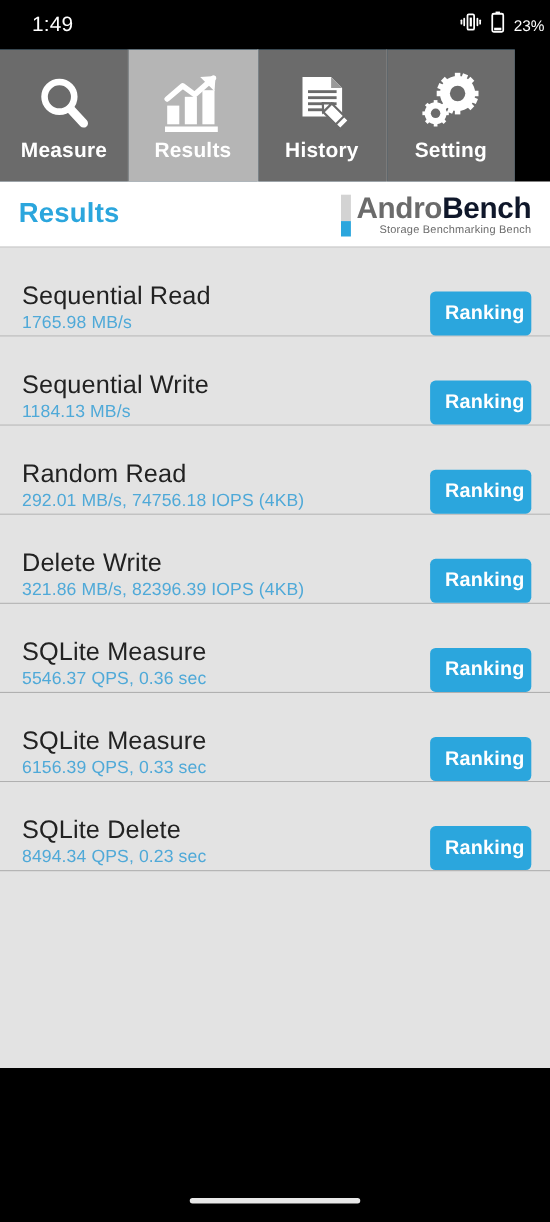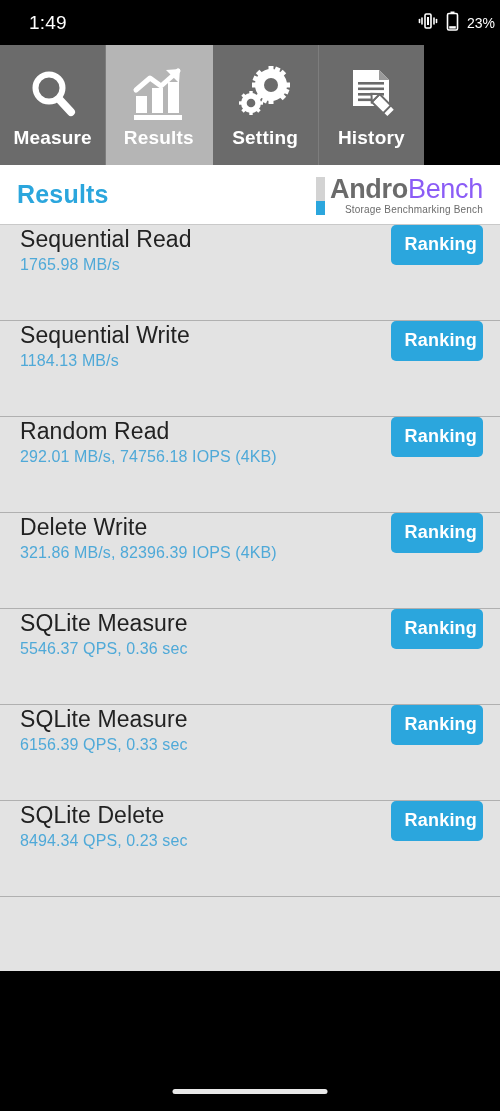--- a/index.html
+++ b/index.html
@@ -31,21 +31,21 @@
   }
   .status-right {
     margin-left: auto;
     display: flex; align-items: center; gap: 8px;
   }
   .status-battery-pct { font-size: 14px; }
 
   
   .tabbar {
     position: absolute; top: 45px; left: 0;
-    width: 424px; height: 120px;
+    width: 468px; height: 120px;
     display: flex;
     background: #0c4a6e;
   }
   .tab {
     flex: 1 1 0;
     display: flex; flex-direction: column;
     align-items: center; justify-content: flex-start;
     padding-top: 18px;
     background: #6b6b6b;
     border-right: 1px solid #7d7d7d;
@@ -93,39 +93,39 @@
   .logo-bar .top { flex: 0 0 24px; background: #d3d3d3; }
   .logo-bar .bot { flex: 1 1 auto; background: #2ba6dd; }
   .logo-text { display: flex; flex-direction: column; }
   .logo-wordmark {
     font-size: 27px;
     font-weight: bold;
     line-height: 28px;
     letter-spacing: -0.3px;
   }
   .logo-andro { color: #6b6b6b; }
-  .logo-bench { color: #8b5cf6; font-weight: normal; }
+  .logo-bench { color: #0f172a; font-weight: bold; }
   .logo-tagline {
     font-size: 10px;
     color: #6b6b6b;
     text-align: right;
     letter-spacing: 0.2px;
     margin-top: 1px;
   }
 
   
   .content {
     position: absolute; top: 225px; left: 0;
     width: 500px; height: 746px;
     background: #e3e3e3;
   }
   .result-row {
     position: relative;
-    height: 96px;
-    display: flex; align-items: flex-start;
+    height: 81px;
+    display: flex; align-items: flex-end;
     padding: 0 17px 0 20px;
     border-bottom: 1px solid #b0b0b0;
     background: #e3e3e3;
   }
   .result-texts { display: flex; flex-direction: column; justify-content: center; }
   .result-name {
     font-size: 23px;
     color: #222222;
     line-height: 28px;
     letter-spacing: 0.1px;
@@ -212,20 +212,39 @@
         <svg width="58" height="56" viewBox="0 0 58 56">
           <rect x="6" y="30" width="11" height="17" fill="#ffffff"></rect>
           <rect x="22" y="22" width="11" height="25" fill="#ffffff"></rect>
           <rect x="38" y="16" width="11" height="31" fill="#ffffff"></rect>
           <rect x="4" y="49" width="48" height="5" fill="#ffffff"></rect>
           <path d="M6 24 L20 12 L31 20 L48 5" fill="none" stroke="#ffffff" stroke-width="5" stroke-linejoin="round" stroke-linecap="round"></path>
           <path d="M36 4 L50 3 L49 17 Z" fill="#ffffff"></path>
         </svg>
       </span>
       <span class="tab-label">Results</span>
+    </div>
+
+    <div class="tab">
+      <span class="tab-icon">
+        <svg width="56" height="56" viewBox="0 0 56 56">
+          <path d="M10 4 H36 L46 14 V40 H10 Z" fill="#ffffff"></path>
+          <path d="M36 4 L36 14 L46 14 Z" fill="#9a9a9a"></path>
+          <rect x="15" y="16" width="26" height="2.6" fill="#6b6b6b"></rect>
+          <rect x="15" y="21.5" width="26" height="2.6" fill="#6b6b6b"></rect>
+          <rect x="15" y="27" width="26" height="2.6" fill="#6b6b6b"></rect>
+          <rect x="15" y="32.5" width="20" height="2.6" fill="#6b6b6b"></rect>
+          <g transform="rotate(45 38 38)">
+            <rect x="30" y="32" width="22" height="11" fill="#ffffff" stroke="#6b6b6b" stroke-width="2"></rect>
+            <path d="M30 32 L24 37.5 L30 43 Z" fill="#ffffff" stroke="#6b6b6b" stroke-width="2"></path>
+            <rect x="46" y="32" width="6" height="11" fill="#ffffff" stroke="#6b6b6b" stroke-width="2"></rect>
+          </g>
+        </svg>
+      </span>
+      <span class="tab-label">History</span>
     </div>
 
     <div class="tab">
       <span class="tab-icon">
         <svg width="58" height="56" viewBox="0 0 58 56">
           <g fill="#ffffff">
             <circle cx="35" cy="19" r="16"></circle>
             <g>
               <rect x="32.5" y="0" width="5" height="38"></rect>
               <rect x="16" y="16.5" width="38" height="5"></rect>
@@ -250,39 +269,20 @@
                   <rect x="3" y="35.3" width="24" height="3.4"></rect>
                 </g>
             </g>
           </g>
           <circle cx="15" cy="37" r="4.3" fill="#6b6b6b"></circle>
         </svg>
       </span>
       <span class="tab-label">Setting</span>
     </div>
 
-    <div class="tab">
-      <span class="tab-icon">
-        <svg width="56" height="56" viewBox="0 0 56 56">
-          <path d="M10 4 H36 L46 14 V40 H10 Z" fill="#ffffff"></path>
-          <path d="M36 4 L36 14 L46 14 Z" fill="#9a9a9a"></path>
-          <rect x="15" y="16" width="26" height="2.6" fill="#6b6b6b"></rect>
-          <rect x="15" y="21.5" width="26" height="2.6" fill="#6b6b6b"></rect>
-          <rect x="15" y="27" width="26" height="2.6" fill="#6b6b6b"></rect>
-          <rect x="15" y="32.5" width="20" height="2.6" fill="#6b6b6b"></rect>
-          <g transform="rotate(45 38 38)">
-            <rect x="30" y="32" width="22" height="11" fill="#ffffff" stroke="#6b6b6b" stroke-width="2"></rect>
-            <path d="M30 32 L24 37.5 L30 43 Z" fill="#ffffff" stroke="#6b6b6b" stroke-width="2"></path>
-            <rect x="46" y="32" width="6" height="11" fill="#ffffff" stroke="#6b6b6b" stroke-width="2"></rect>
-          </g>
-        </svg>
-      </span>
-      <span class="tab-label">History</span>
-    </div>
-
   </div>
 
   <div class="apphead">
     <span class="page-title">Results</span>
     <span class="logo">
       <span class="logo-bar">
         <span class="top"></span>
           <span class="bot"></span>
       </span>
       <span class="logo-text">

